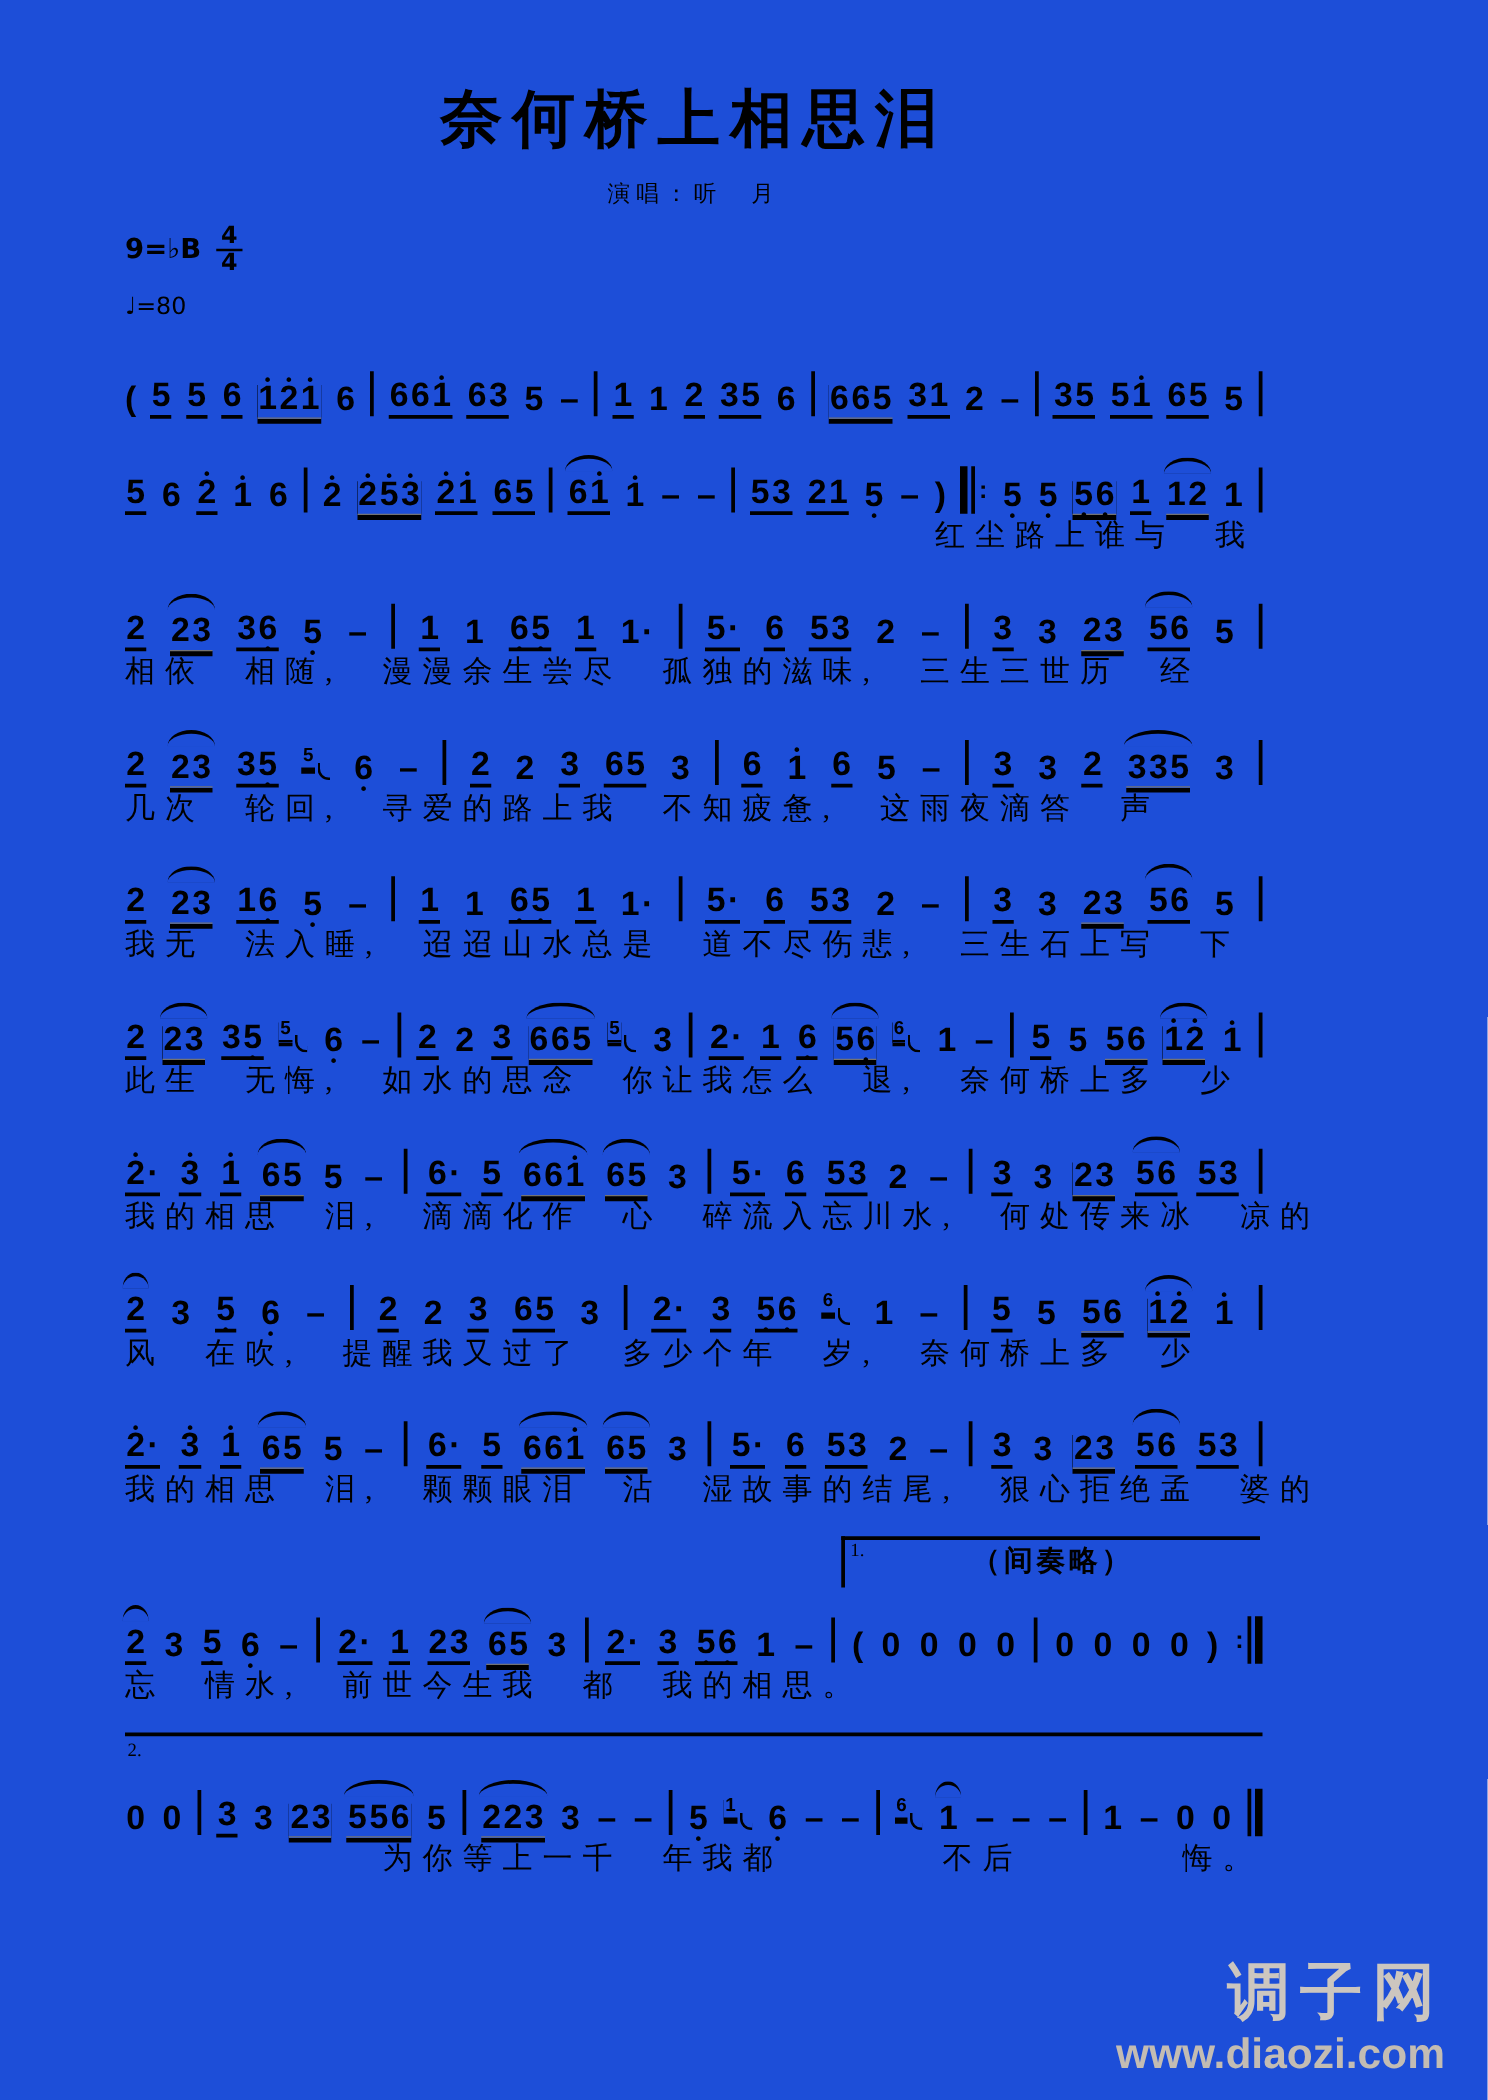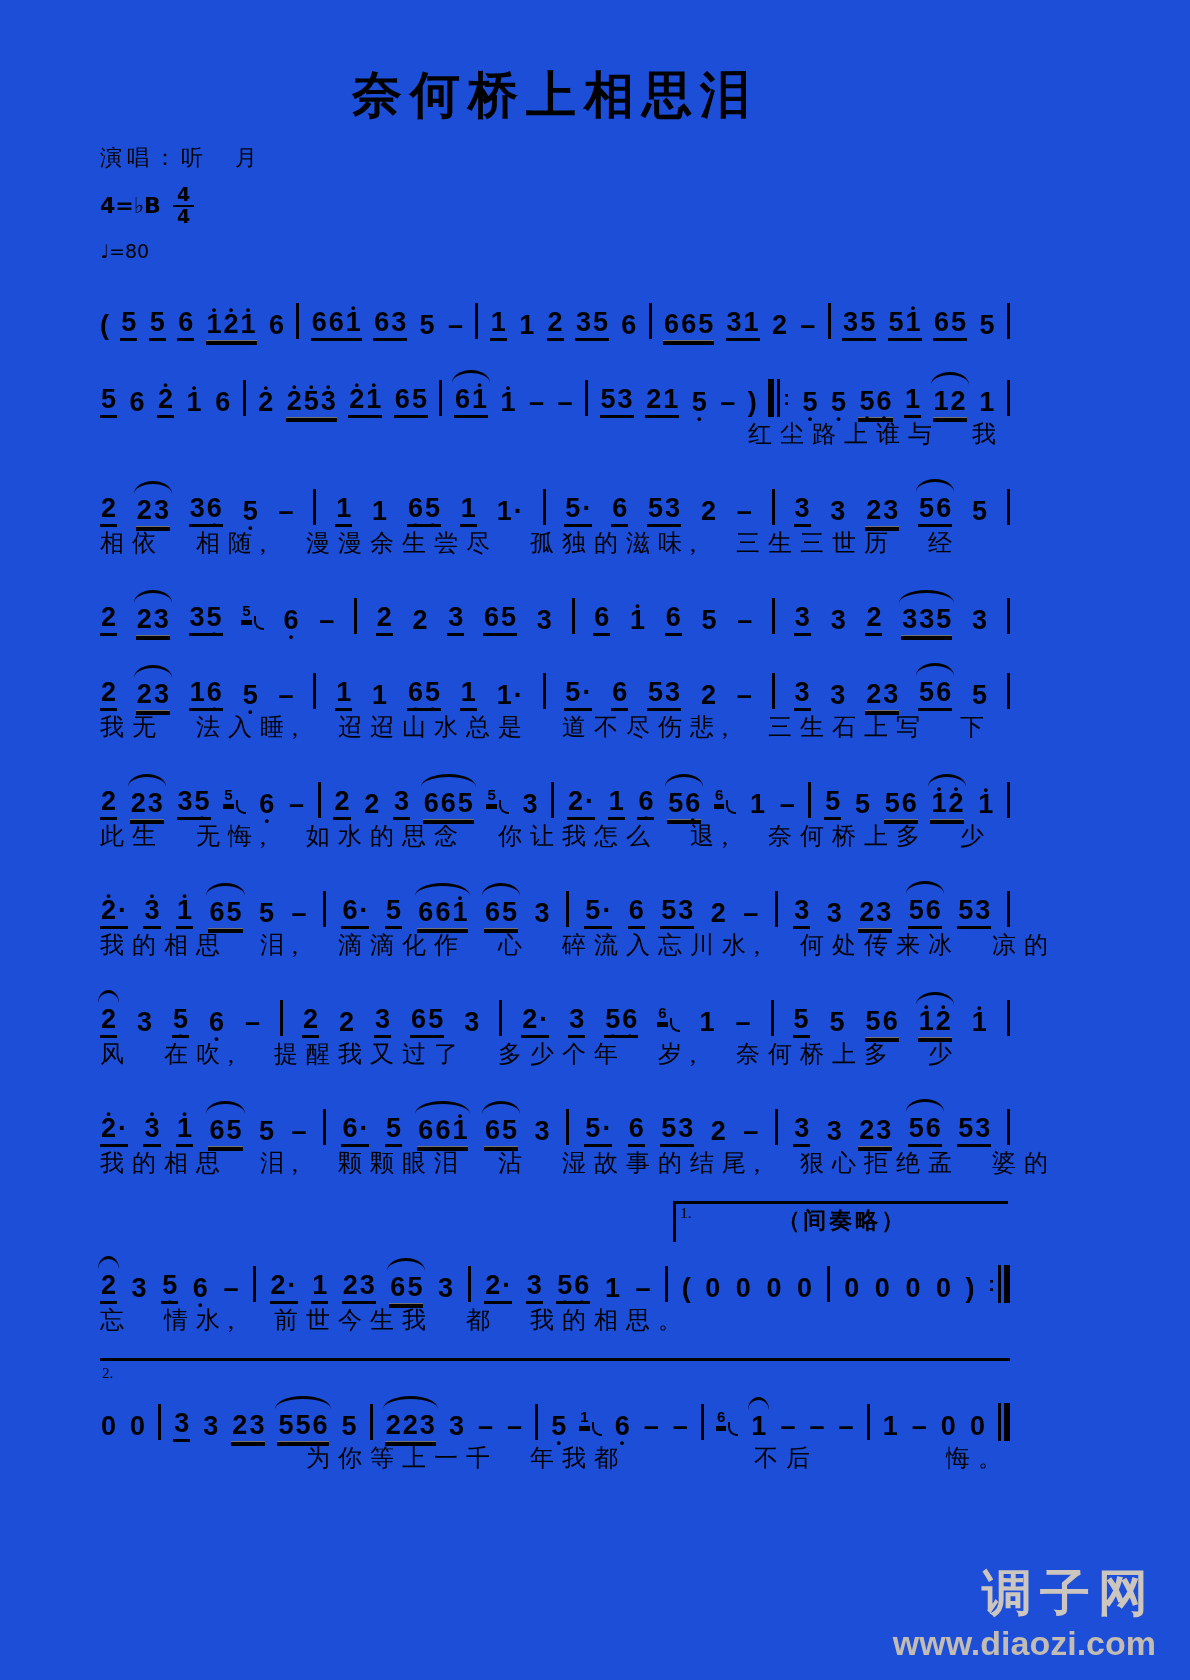--- a/index.html
+++ b/index.html
@@ -1,21 +1,21 @@
 <!DOCTYPE html>
 <html><head>
 <meta charset="utf-8">
 <style>
   html,body{margin:0;padding:0;background:#e8e8e8;}
   .page{position:relative;width:1190px;height:1680px;background:#1d4ed8;color:#000;
         font-family:"Liberation Serif",serif;overflow:hidden;margin:0 auto;}
   .content{position:absolute;left:100px;top:0;width:910px;}
 
   .title{margin:62px 0 0;text-align:center;font-size:50px;letter-spacing:8px;font-weight:700;}
-  .subtitle{font-size:22px;letter-spacing:5px;margin-top:14px;}
+  .subtitle{text-align:center;font-size:18px;letter-spacing:5px;margin-top:14px;}
 
   .meta{display:flex;justify-content:space-between;align-items:flex-start;margin-top:12px;}
   .keyrow{font-family:"DejaVu Sans",sans-serif;font-weight:700;font-size:22px;display:flex;align-items:center;gap:12px;}
   .timesig{display:inline-flex;flex-direction:column;align-items:center;font-size:19px;line-height:1.05;}
   .tstop{border-bottom:2px solid #000;padding:0 4px;}
   .tsbot{padding:0 4px;}
   .tempo{font-family:"DejaVu Sans",sans-serif;font-size:19px;margin-top:13px;}
   .credits{font-size:20px;line-height:1.55;letter-spacing:2px;}
 
   #score{margin-top:24px;}
@@ -65,21 +65,21 @@
 <body>
 
 <div class="page">
   <div class="content">
     <h1 class="title">奈何桥上相思泪</h1>
     <div class="subtitle">演唱：听　月</div>
 
     <div class="meta">
       <div class="meta-left">
         <div class="keyrow">
-          <span>4=♭B</span>
+          <span>9=♭B</span>
           <span class="timesig">
             <span class="tstop">4</span>
             <span class="tsbot">4</span>
           </span>
         </div>
         <div class="tempo">♩=80</div>
       </div>
     </div>
 
     <div id="score">
@@ -206,20 +206,21 @@
             <span class="tok"><span class="body"><span class="dg">5</span></span></span>
             <span class="tok"><span class="body"><span class="dg">–</span></span></span>
             <span class="bar"></span>
             <span class="tok"><span class="body u1"><span class="dg">3</span></span></span>
             <span class="tok"><span class="body"><span class="dg">3</span></span></span>
             <span class="tok"><span class="body u1"><span class="dg">2</span></span></span>
             <span class="tok"><span class="body u2"><span class="dg">3</span><span class="dg">3</span><span class="dg">5</span></span><span class="arcline"></span></span>
             <span class="tok"><span class="body"><span class="dg">3</span></span></span>
             <span class="bar"></span>
           </div>
+          <div class="lyrics-row">几次　轮回,　寻爱的路上我　不知疲惫,　这雨夜滴答　声</div>
         </div>
         <div class="score-line">
           <div class="notes-row">
             <span class="tok"><span class="body u1"><span class="dg">2</span></span></span>
             <span class="tok"><span class="body u2"><span class="dg">2</span><span class="dg">3</span></span><span class="arcline"></span></span>
             <span class="tok"><span class="body u1"><span class="dg">1</span><span class="dg dn">6</span></span></span>
             <span class="tok"><span class="body"><span class="dg dn">5</span></span></span>
             <span class="tok"><span class="body"><span class="dg">–</span></span></span>
             <span class="bar"></span>
             <span class="tok"><span class="body u1"><span class="dg">1</span></span></span>

